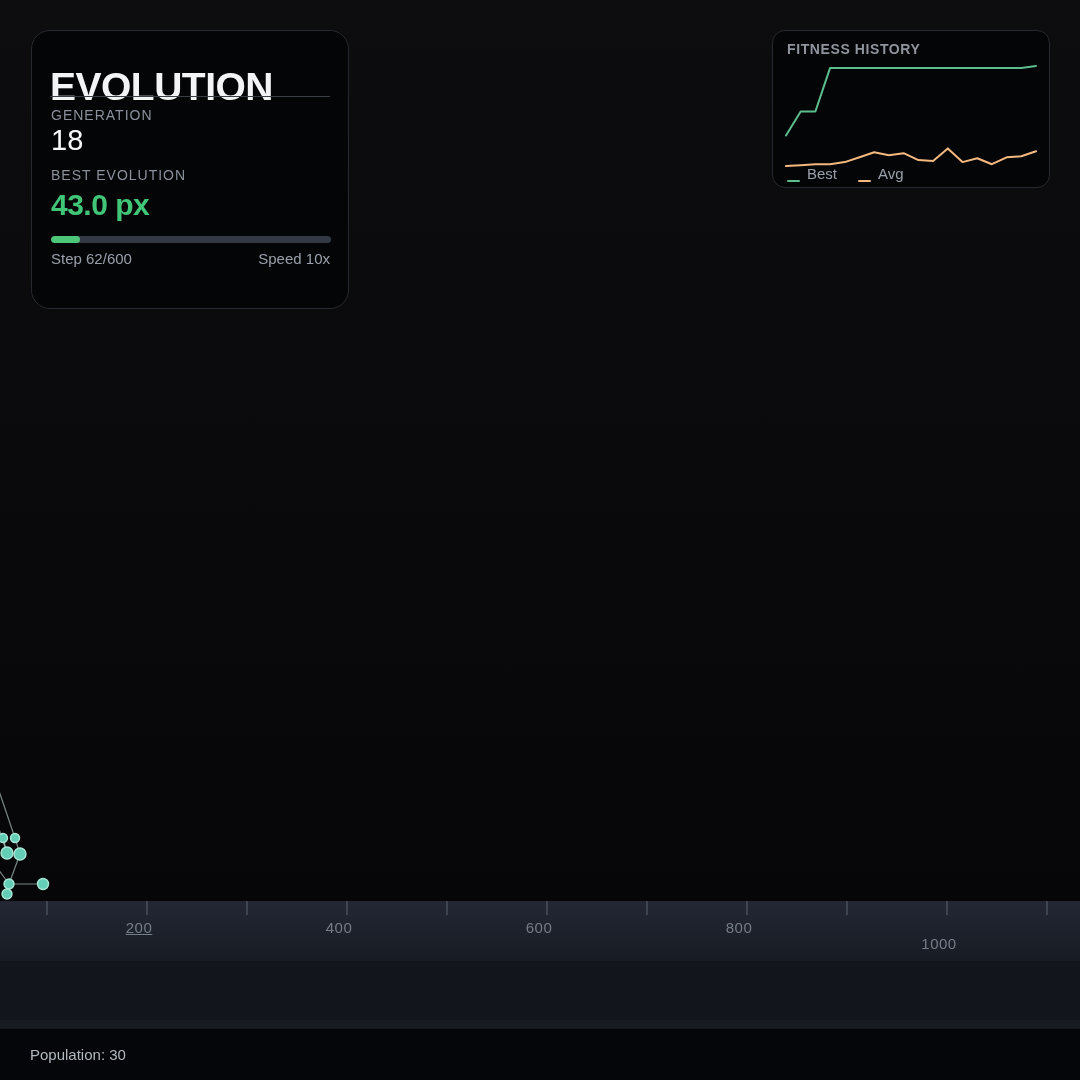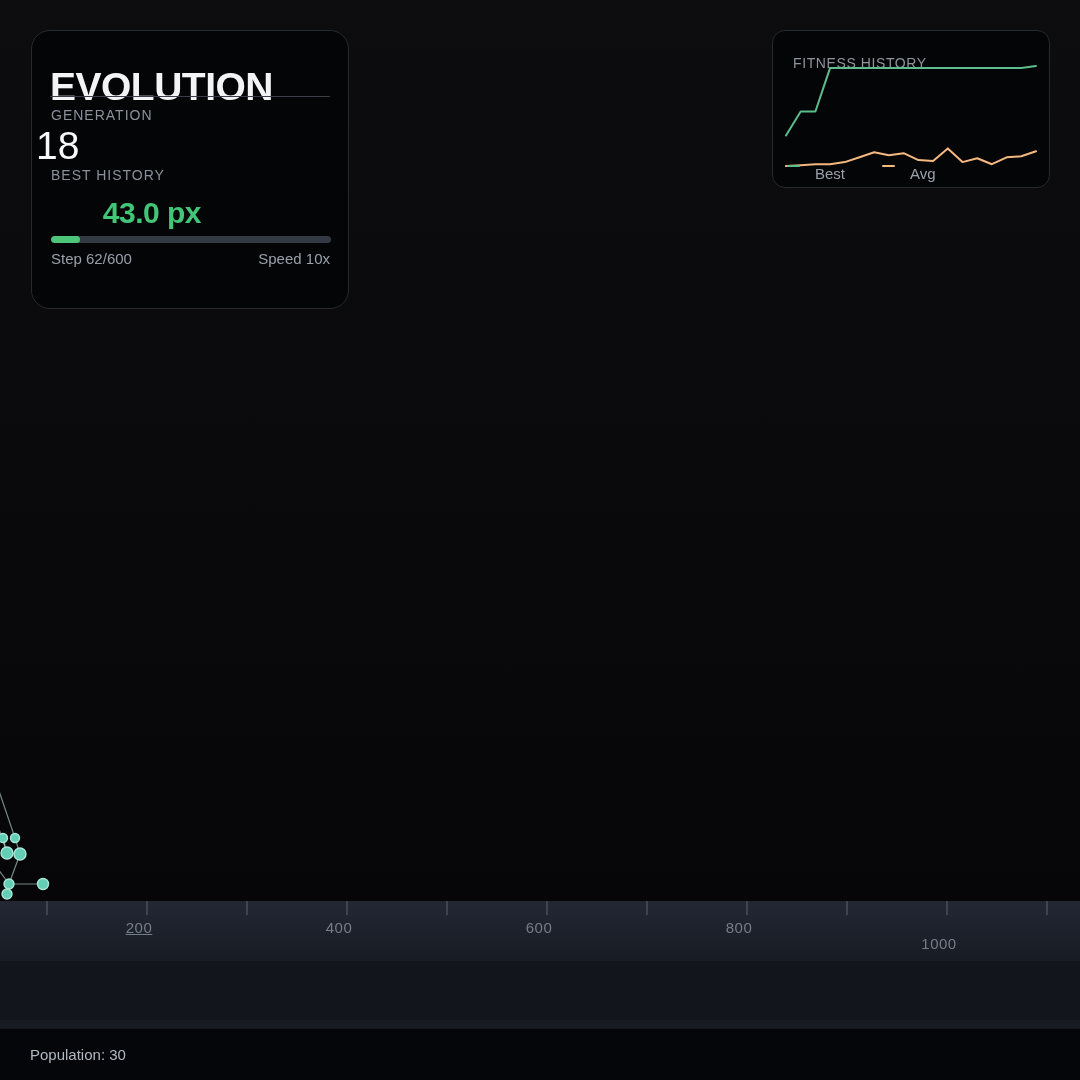--- a/index.html
+++ b/index.html
@@ -29,37 +29,37 @@
   .panel{position:absolute;background:#040507;border:1px solid #26292f;
          border-radius:13px;box-sizing:border-box;z-index:10;}
   .panel.evolution{left:31px;top:30px;width:318px;height:279px;border-radius:19px;}
   .panel.fitness{left:772px;top:30px;width:278px;height:158px;}
 
   .ev-title{position:absolute;left:18px;top:8px;font-size:39px;font-weight:700;
             color:#f3f4f6;letter-spacing:-0.5px;line-height:1.15;}
   .ev-divider{position:absolute;left:18px;right:18px;top:65px;height:1px;background:#3a3e46;}
   .ev-lbl{font-size:14px;color:#8b919b;letter-spacing:1px;font-weight:400;}
   .ev-lbl-gen{position:absolute;left:19px;top:76px;}
-  .ev-val-gen{position:absolute;left:4px;top:93px;font-size:39px;font-weight:500;color:#f7f8fa;}
+  .ev-val-gen{position:absolute;left:19px;top:93px;font-size:29px;font-weight:500;color:#f7f8fa;}
   .ev-stats{position:absolute;left:19px;top:136px;display:flex;}
   .ev-stat{width:150px;}
-  .ev-stat .val{margin-top:13px;font-size:30px;font-weight:700;letter-spacing:-0.5px;text-align:right;}
+  .ev-stat .val{margin-top:5px;font-size:30px;font-weight:700;letter-spacing:-0.5px;}
   .val-green{color:#41c677;}
   .val-amber{color:#f0ad4a;}
   .ev-bar{position:absolute;left:19px;top:205px;width:280px;height:7px;
           border-radius:4px;background:#343a44;overflow:hidden;}
   .ev-bar-fill{height:100%;border-radius:4px;background:#4ec679;}
   .ev-meta{position:absolute;left:19px;right:18px;top:219px;display:flex;
            justify-content:space-between;color:#99a0aa;font-size:15px;font-weight:500;gap:40px;}
 
-  .fh-title{position:absolute;left:20px;top:10px;font-size:14px;font-weight:400;
-            color:#8f949d;letter-spacing:0.6px;margin-top:14px;}
+  .fh-title{position:absolute;left:14px;top:10px;font-size:14px;font-weight:700;
+            color:#8f949d;letter-spacing:0.6px;}
   #chart-svg{position:absolute;left:10px;top:28px;}
-  .legend{position:absolute;left:14px;bottom:5px;display:flex;align-items:flex-start;
-          color:#9aa1ab;font-size:15px;z-index:11;gap:8px;}
+  .legend{position:absolute;left:14px;bottom:5px;display:flex;align-items:flex-end;
+          color:#9aa1ab;font-size:15px;z-index:11;}
   .legend .dash{display:inline-block;width:13px;height:2px;margin-right:7px;border-radius:1px;}
   .legend .gap{width:21px;}
 </style>
 </head>
 <body>
 
 <div class="stage">
 
   <svg id="creature-svg" width="1080" height="1080" viewBox="0 0 1080 1080">
       <line x1="-2" y1="788" x2="15" y2="838" stroke="rgba(214,240,234,0.55)" stroke-width="1.2"></line>
@@ -108,21 +108,21 @@
 
   <section class="panel evolution">
     <h1 class="ev-title">EVOLUTION</h1>
     <div class="ev-divider"></div>
 
     <div class="ev-lbl ev-lbl-gen">GENERATION</div>
     <div class="ev-val-gen">18</div>
 
     <div class="ev-stats">
       <div class="ev-stat">
-        <div class="ev-lbl">BEST HISTORY</div>
+        <div class="ev-lbl">BEST EVOLUTION</div>
         <div class="val val-green">43.0 px</div>
       </div>
     </div>
 
     <div class="ev-bar">
       <div class="ev-bar-fill" id="bar-fill" style="width: 10.3%; background: rgb(78, 198, 121);"></div>
     </div>
 
     <div class="ev-meta">
       <span>Step 62/600</span>

